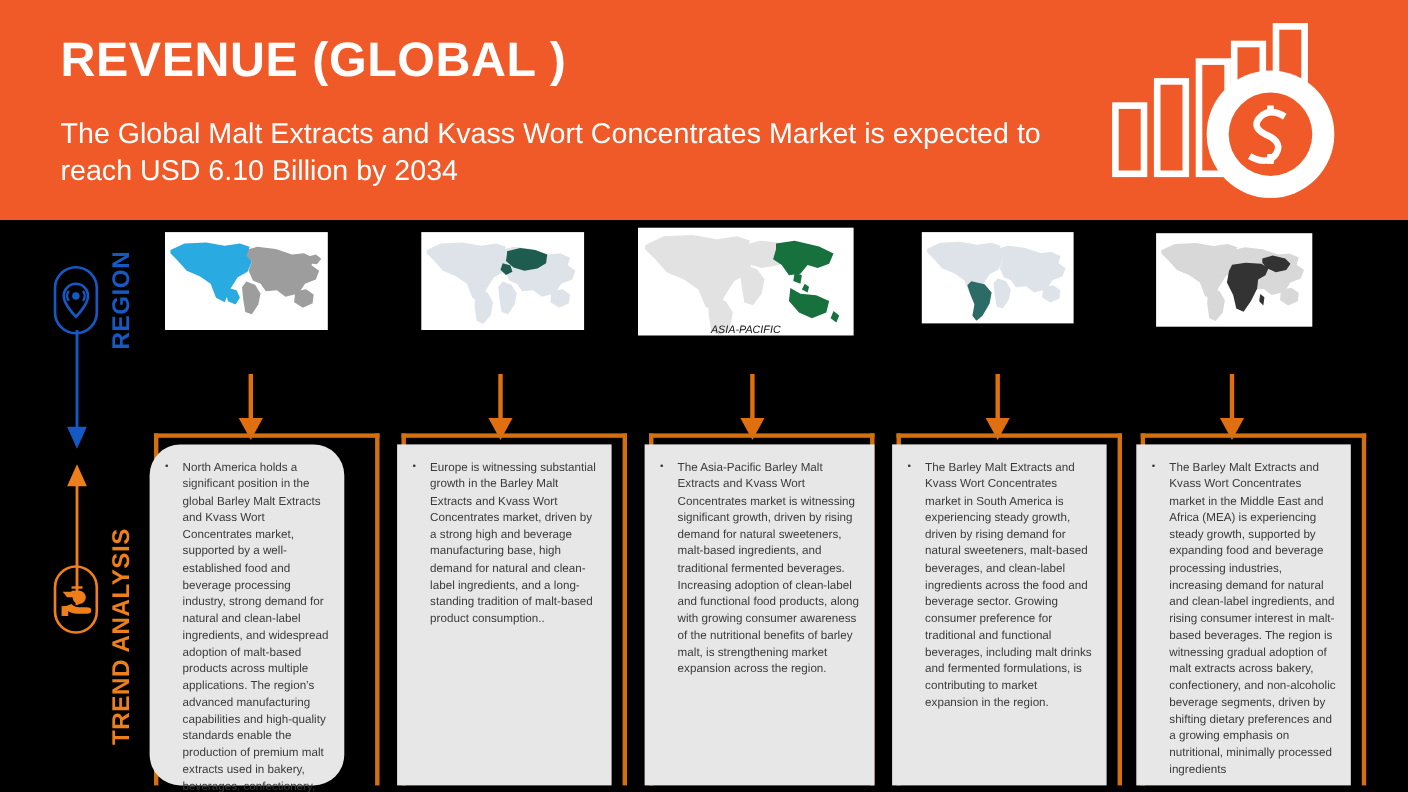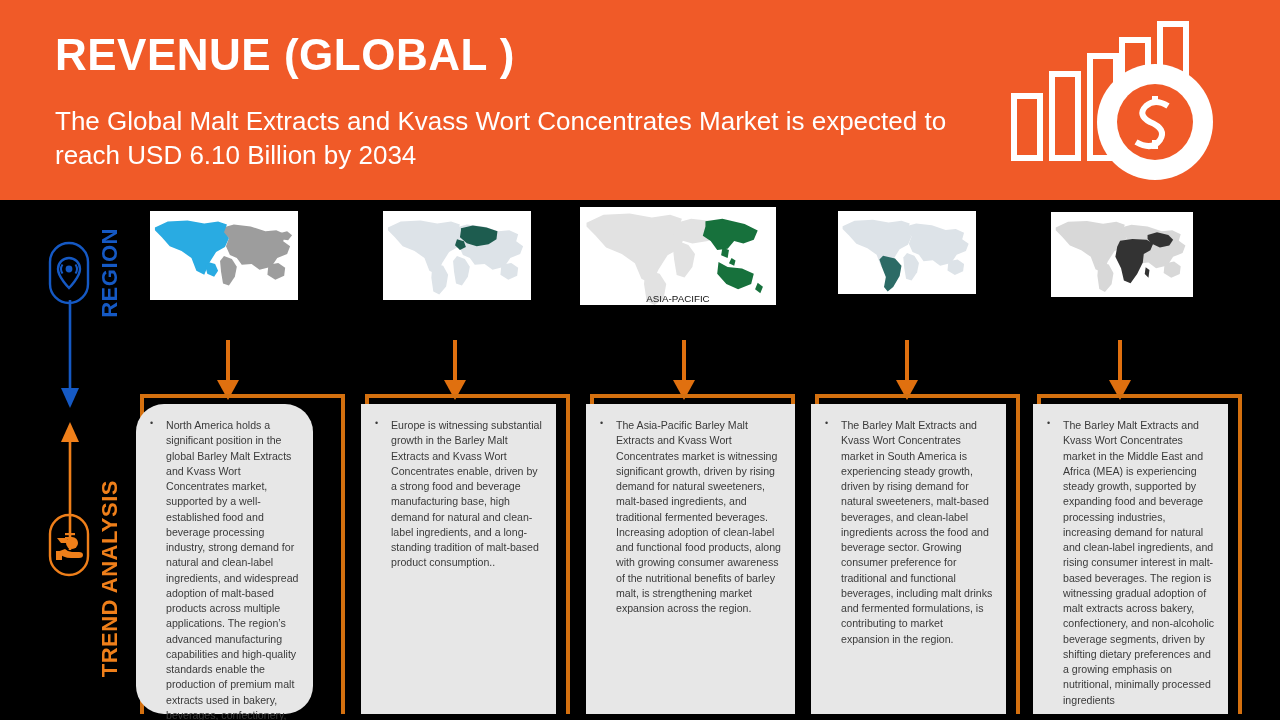--- a/index.html
+++ b/index.html
@@ -38,21 +38,21 @@
   .rail-trend  { left: 97px; top: 480px; font-size: 22px; color: #ef7f1a; }
 
   .rail-icon { position: absolute; }
   .rail-icon-region { left: 47px; top: 240px; }
   .rail-icon-trend  { left: 47px; top: 512px; }
   .rail-arrow { position: absolute; }
   .rail-arrow-blue   { left: 50px; top: 300px; }
   .rail-arrow-orange { left: 50px; top: 420px; }
 
   
-  .map-card { position: absolute; background: #ffffff; overflow: hidden; }
+  .map-card { position: absolute; background: #ffffff; overflow: hidden; font-style: italic; }
 
   
   .conn-arrow { position: absolute; }
 
   
   .card { position: absolute; }
   .card-frame {
     position: absolute; left: 0; top: 0;
     border: 4px solid #d4700f;
     border-bottom: none;
@@ -260,21 +260,21 @@
       <ul class="card-list">
         <li>North America holds a significant position in the global Barley Malt Extracts and Kvass Wort Concentrates market, supported by a well-established food and beverage processing industry, strong demand for natural and clean-label ingredients, and widespread adoption of malt-based products across multiple applications. The region’s advanced manufacturing capabilities and high-quality standards enable the production of premium malt extracts used in bakery, beverages, confectionery, and nutritional formulations.</li>
       </ul>
     </div>
   </div>
 
   <div class="card" style="left:365px; top:394px;">
     <div class="card-frame" style="width:205px; height:320px;"></div>
     <div class="card-body" style="left:-4px; top:10px; width:195px; height:310px;">
       <ul class="card-list">
-        <li>Europe is witnessing substantial growth in the Barley Malt Extracts and Kvass Wort Concentrates enable, driven by a strong food and beverage manufacturing base, high demand for natural and clean-label ingredients, and a long-standing tradition of malt-based product consumption..</li>
+        <li>Europe is witnessing substantial growth in the Barley Malt Extracts and Kvass Wort Concentrates market, driven by a strong high and beverage manufacturing base, high demand for natural and clean-label ingredients, and a long-standing tradition of malt-based product consumption..</li>
       </ul>
     </div>
   </div>
 
   <div class="card" style="left:590px; top:394px;">
     <div class="card-frame" style="width:205px; height:320px;"></div>
     <div class="card-body" style="left:-4px; top:10px; width:209px; height:310px;">
       <ul class="card-list">
         <li>The Asia-Pacific Barley Malt Extracts and Kvass Wort Concentrates market is witnessing significant growth, driven by rising demand for natural sweeteners, malt-based ingredients, and traditional fermented beverages. Increasing adoption of clean-label and functional food products, along with growing consumer awareness of the nutritional benefits of barley malt, is strengthening market expansion across the region.</li>
       </ul>

